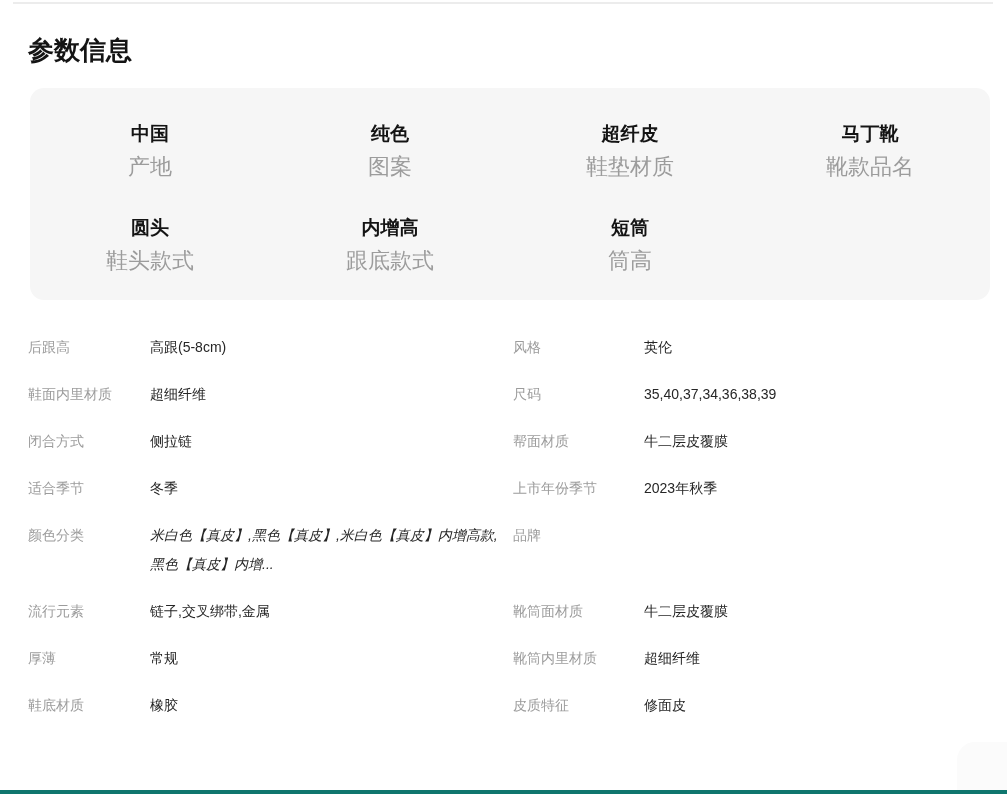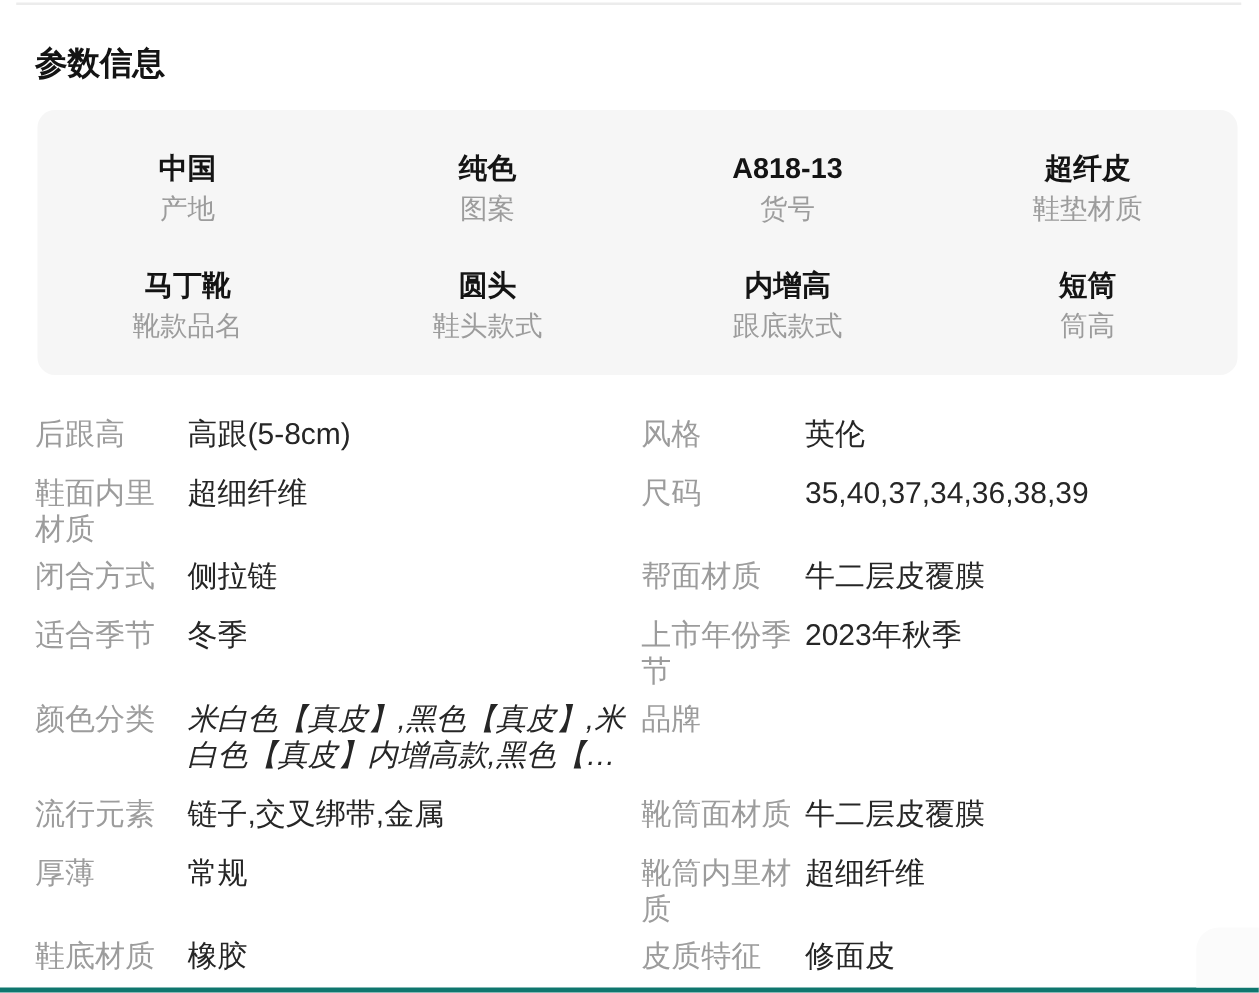--- a/index.html
+++ b/index.html
@@ -29,40 +29,40 @@
     margin:24px 17px 0 30px;
     background:#f6f6f6;
     border-radius:14px;
     padding:34px 0 28px;
     display:grid;
     grid-template-columns:repeat(4,1fr);
     row-gap:38px;
   }
   .hb-cell{text-align:center;}
   .hb-value{
-    font-size:23px;line-height:24px;
+    font-size:19px;line-height:24px;
     font-weight:700;color:#141414;
   }
   .hb-label{
     margin-top:10px;
     font-size:22px;line-height:22px;
     color:#9c9c9c;
   }
   .param-list{
     margin-top:24px;
     padding:0 28px;
   }
   .prow{
     display:grid;
     grid-template-columns:122px 363px 131px 1fr;
     align-items:start;
     min-height:47px;
     padding-top:9px;
     box-sizing:border-box;
-    font-size:24px;line-height:29px;
+    font-size:14px;line-height:29px;
   }
   .prow.tall{min-height:76px;}
   .plabel{color:#9c9c9c;padding-right:6px;}
   .pvalue{color:#262626;padding-right:12px;}
   .clamp2{
     display:-webkit-box;
     -webkit-line-clamp:2;
     -webkit-box-orient:vertical;
     overflow:hidden;
     font-style:italic;
@@ -84,24 +84,20 @@
   <h2 class="section-title">参数信息</h2>
 
   <div class="highlight-box">
     <div class="hb-cell">
       <div class="hb-value">中国</div>
       <div class="hb-label">产地</div>
     </div>
     <div class="hb-cell">
       <div class="hb-value">纯色</div>
       <div class="hb-label">图案</div>
-    </div>
-    <div class="hb-cell">
-      <div class="hb-value">A818-13</div>
-      <div class="hb-label">货号</div>
     </div>
     <div class="hb-cell">
       <div class="hb-value">超纤皮</div>
       <div class="hb-label">鞋垫材质</div>
     </div>
     <div class="hb-cell">
       <div class="hb-value">马丁靴</div>
       <div class="hb-label">靴款品名</div>
     </div>
     <div class="hb-cell">

